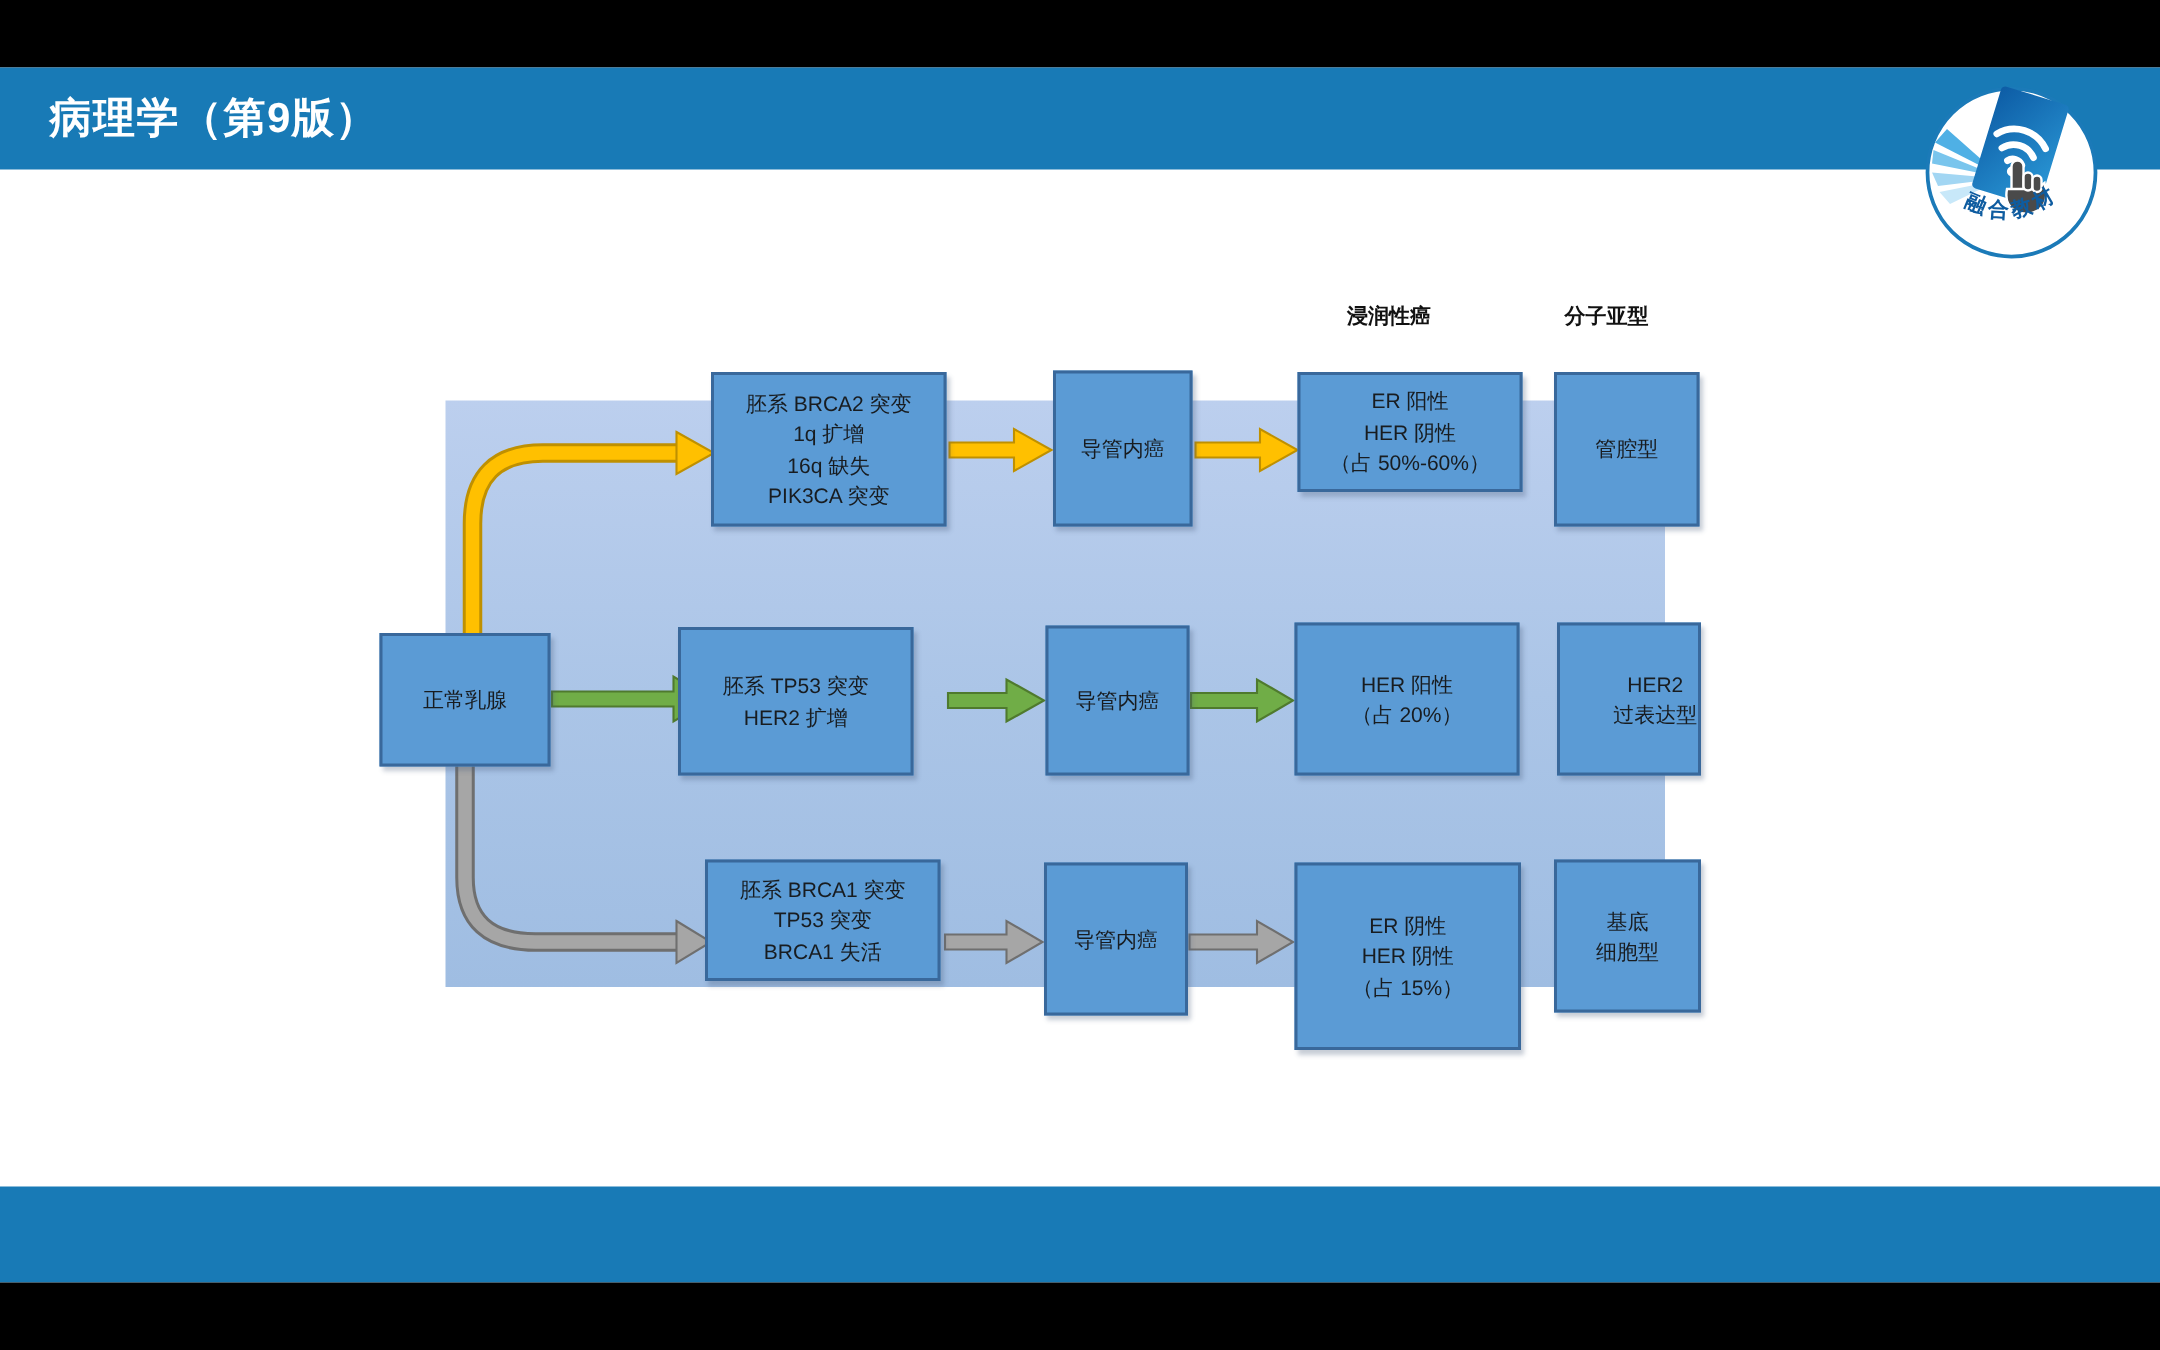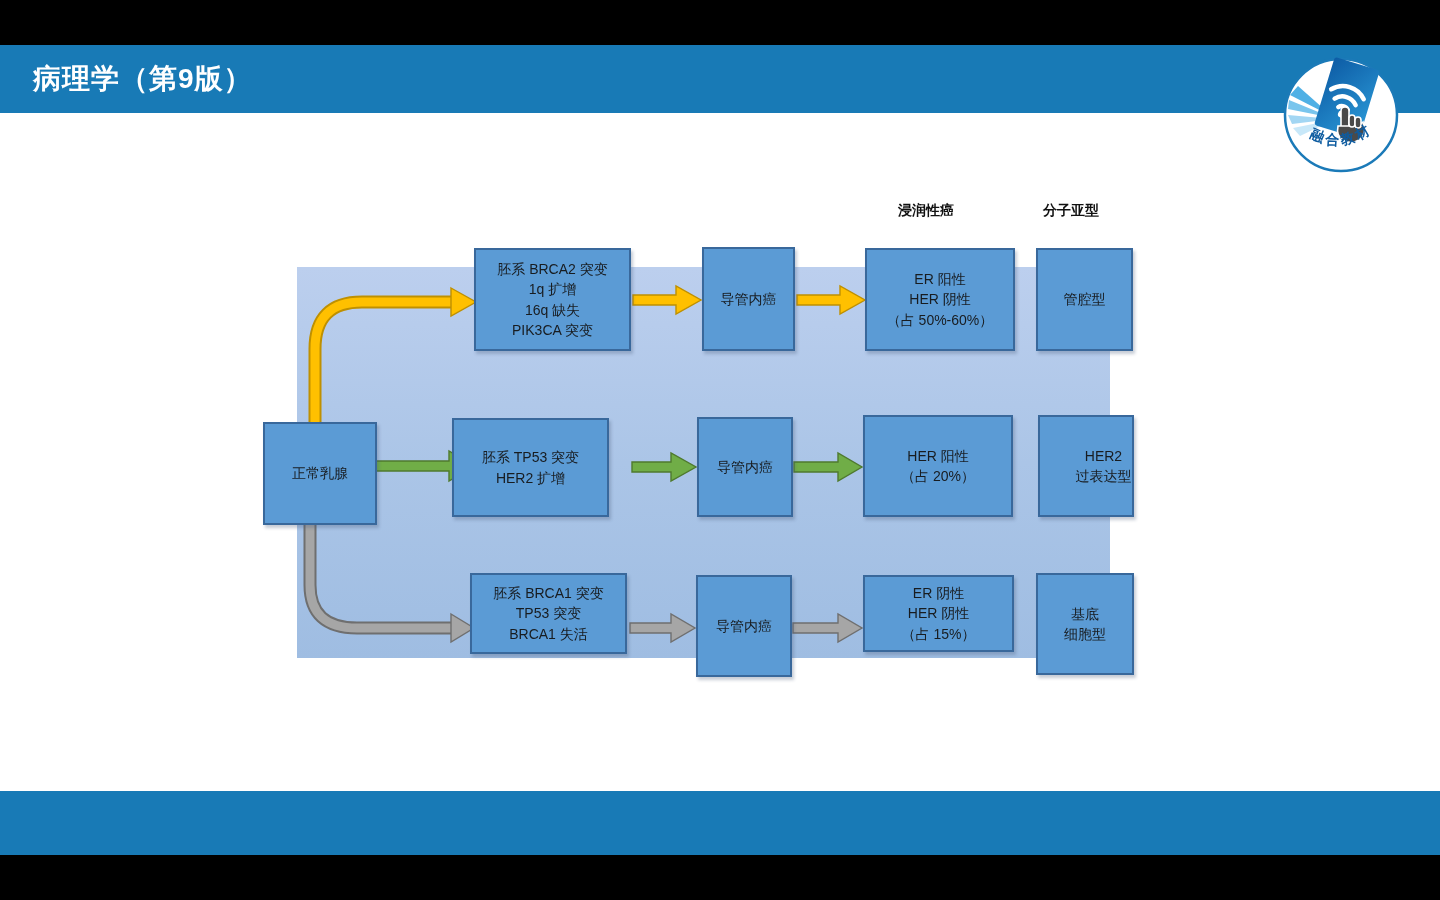--- a/index.html
+++ b/index.html
@@ -19,32 +19,32 @@
            background:linear-gradient(180deg,#bccfee 0%,#abc5e7 50%,#9fbde2 100%);}
   .arrows{position:absolute;left:0;top:0;width:1440px;height:900px;pointer-events:none;}
   .node{position:absolute;background:#5b9bd5;border:2px solid #39689b;box-sizing:border-box;
         display:flex;flex-direction:column;align-items:center;justify-content:center;
         text-align:center;color:#181c20;font-size:14px;line-height:20.5px;
         box-shadow:2px 3px 3px rgba(70,90,120,0.30);}
   .col-header{position:absolute;top:202px;font-size:14px;font-weight:bold;color:#111;
         text-align:center;white-space:nowrap;}
   #hdr-invasive{left:866px;width:120px;}
   #hdr-subtype{left:1021px;width:100px;}
-  #root{left:263px;top:422px;width:114px;height:103px;}
+  #root{left:253px;top:422px;width:114px;height:89px;}
   #a1{left:474px;top:248px;width:157px;height:103px;}
   #b1{left:702px;top:247px;width:93px;height:104px;}
-  #c1{left:865px;top:248px;width:150px;height:103px;}
+  #c1{left:865px;top:248px;width:150px;height:80px;}
   #d1{left:1036px;top:248px;width:97px;height:103px;}
   #a2{left:452px;top:418px;width:157px;height:99px;}
   #b2{left:697px;top:417px;width:96px;height:100px;}
   #c2{left:863px;top:415px;width:150px;height:102px;}
   #d2{left:1038px;top:415px;width:96px;height:102px;padding-left:35px;}
   #a3{left:470px;top:573px;width:157px;height:81px;}
   #b3{left:696px;top:575px;width:96px;height:102px;}
-  #c3{left:863px;top:575px;width:151px;height:77px;}
+  #c3{left:863px;top:575px;width:151px;height:125px;}
   #d3{left:1036px;top:573px;width:98px;height:102px;}
 
   .arr-yellow{fill:#FFC000;stroke:#BF9000;stroke-width:1.4;}
   .arr-green{fill:#70AD47;stroke:#4F7A2E;stroke-width:1.4;}
   .arr-gray{fill:#A6A6A6;stroke:#6F6F6F;stroke-width:1.4;}
   .curve-under-yellow{fill:none;stroke:#BF9000;stroke-width:13;}
   .curve-over-yellow{fill:none;stroke:#FFC000;stroke-width:9;}
   .curve-under-gray{fill:none;stroke:#6F6F6F;stroke-width:13;}
   .curve-over-gray{fill:none;stroke:#A6A6A6;stroke-width:9;}
 </style>

